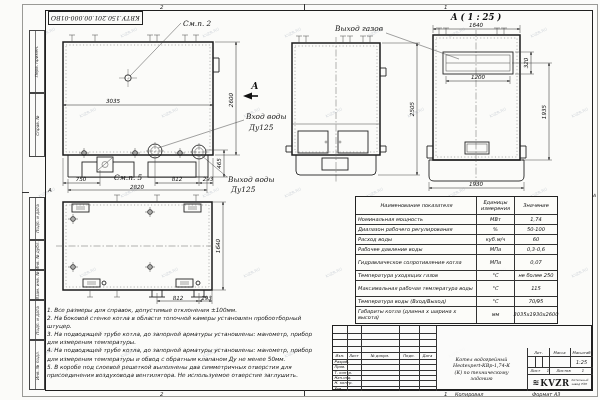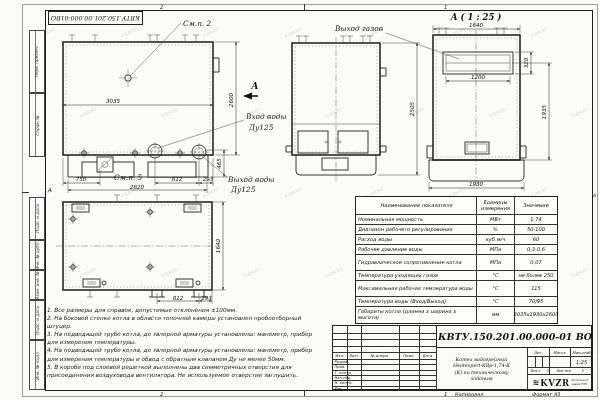--- a/index.html
+++ b/index.html
@@ -410,21 +410,20 @@
     <div class="cellt" style="left:28px;top:26px;width:38px;height:7px;">№ докум.</div>
     <div class="cellt" style="left:66px;top:26px;width:20px;height:7px;">Подп.</div>
     <div class="cellt" style="left:86px;top:26px;width:17px;height:7px;">Дата</div>
     <div class="cellt l" style="left:0;top:33px;width:28px;height:5.3px;">Разраб.</div>
     <div class="cellt l" style="left:0;top:38.3px;width:28px;height:5.3px;">Пров.</div>
     <div class="cellt l" style="left:0;top:43.6px;width:28px;height:5.4px;">Т. контр.</div>
     <div class="cellt l" style="left:0;top:49px;width:28px;height:5.3px;">Нач.отд.</div>
     <div class="cellt l" style="left:0;top:54.3px;width:28px;height:5.3px;">Н. контр.</div>
     <div class="cellt l" style="left:0;top:59.6px;width:28px;height:5.4px;">Утв.</div>
 
-    <div id="tb-doc">КВТУ.150.201.00.000-01 ВО</div>
 
     <div class="abs" style="left:103px;top:22px;width:92px;height:43px;border-right:0.8px solid #333;box-sizing:border-box;display:flex;flex-direction:column;align-items:center;justify-content:center;">
       <div class="prodline">Котел водогрейный</div>
       <div class="prodline">Heatexpert-КВр-1,74-К</div>
       <div class="prodline">(К) по техническому</div>
       <div class="prodline">заданию</div>
     </div>
 
     <div class="abs" style="left:195px;top:22px;width:65px;height:43px;">
       <div class="hl" style="top:8px;width:65px;"></div>

